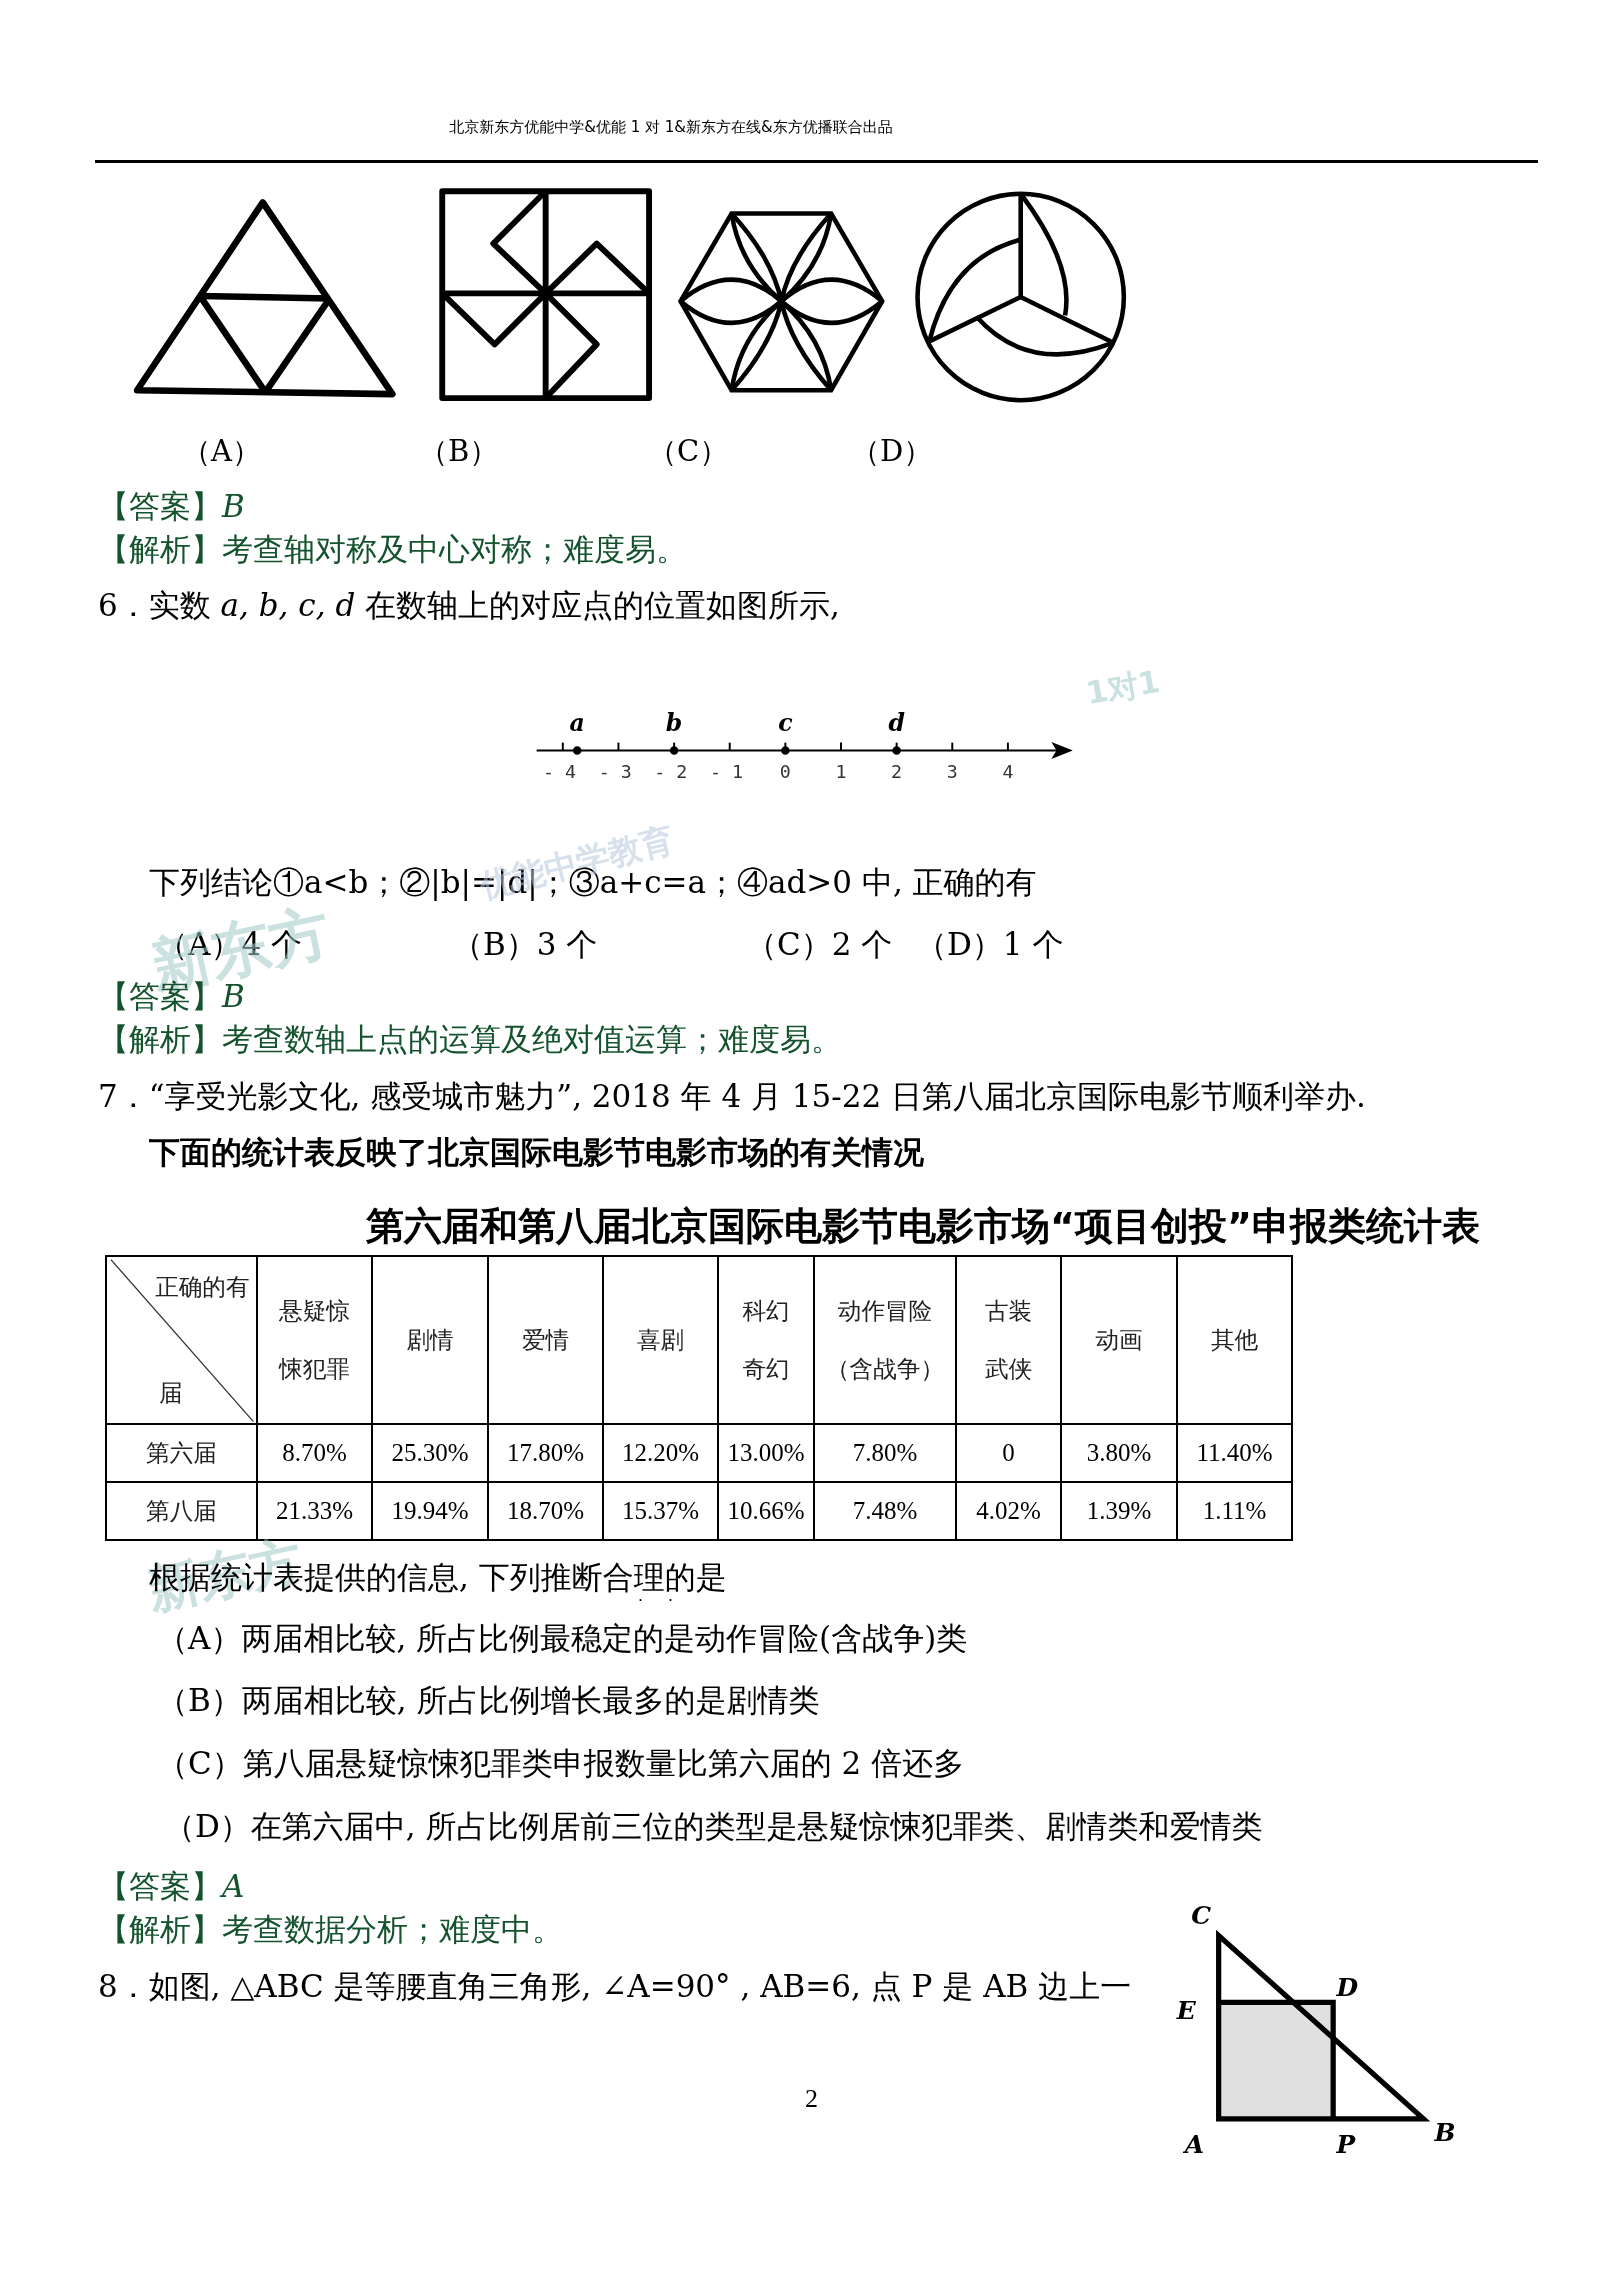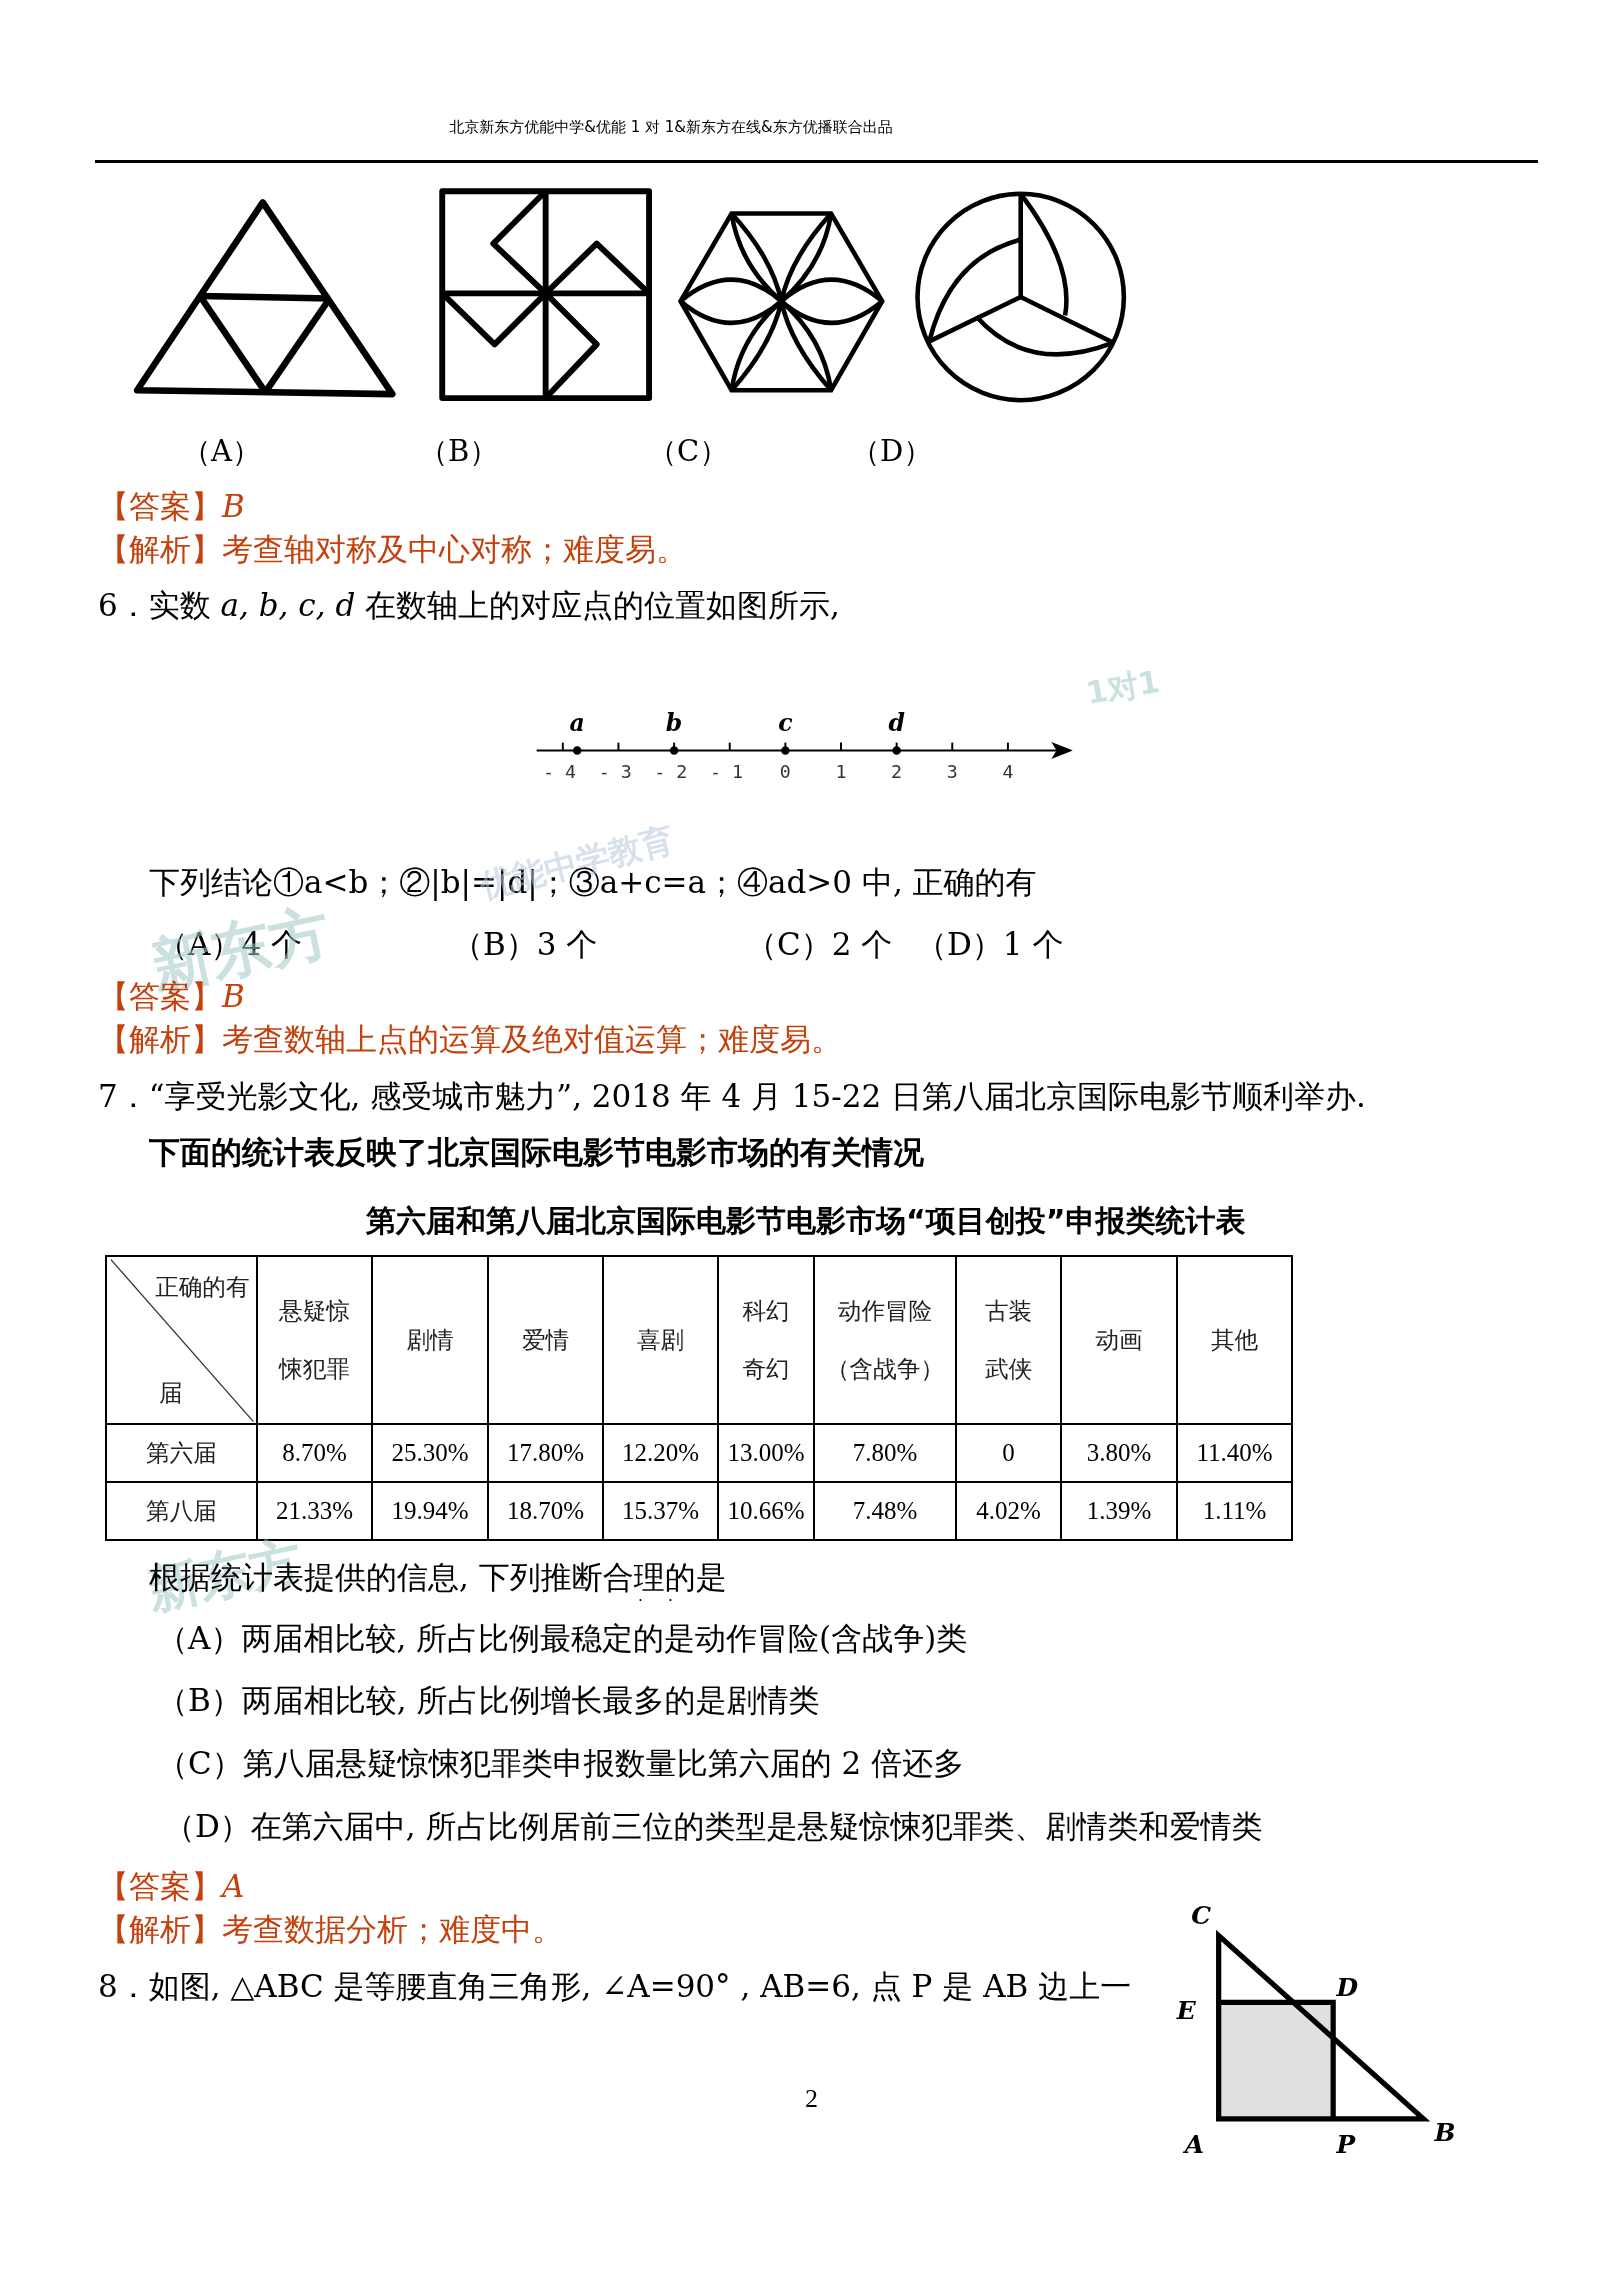--- a/index.html
+++ b/index.html
@@ -4,24 +4,24 @@
 <style>
   html, body { margin:0; padding:0; background:#ffffff; }
   body { width:1623px; height:2295px; position:relative; overflow:hidden;
          font-family:"DejaVu Serif","Liberation Serif",serif; color:#000; }
   .abs { position:absolute; }
   .header { left:0; top:118px; width:1342px; text-align:center;
             font-family:"DejaVu Sans","Liberation Sans",sans-serif; font-size:15px; letter-spacing:0px; }
   .rule { left:95px; top:160px; width:1443px; height:3.3px; background:#000; }
   .fig { top:186px; }
   .flabel { top:432px; font-size:29px; }
-  .red { color:#c2410c; }
+  .red { color:#14532d; }
   .txt { font-size:31px; white-space:nowrap; }
   .ital { font-style:italic; }
-  .tbl-title { left:366px; top:1201px; font-size:30px; font-weight:bold;
+  .tbl-title { left:366px; top:1201px; font-size:38px; font-weight:bold;
                font-family:"DejaVu Sans","Liberation Sans",sans-serif; white-space:nowrap; }
   table.stat { position:absolute; left:105px; top:1255px; border-collapse:collapse;
                font-size:23.6px; }
   table.stat td { border:2px solid #000; text-align:center; vertical-align:middle; padding:0; }
   table.stat .hd { font-family:"DejaVu Sans","Liberation Sans",sans-serif; font-size:23.6px; line-height:58px; color:#222; }
   table.stat .row-label { font-family:"DejaVu Sans","Liberation Sans",sans-serif; color:#222; }
   table.stat .val { font-family:"Liberation Serif","DejaVu Serif",serif; font-size:25px; }
   .diag { position:relative; width:149px; height:166px; }
   .diag .top { position:absolute; right:6.5px; top:14.4px; }
   .diag .bot { position:absolute; left:52px; bottom:14.4px; }

